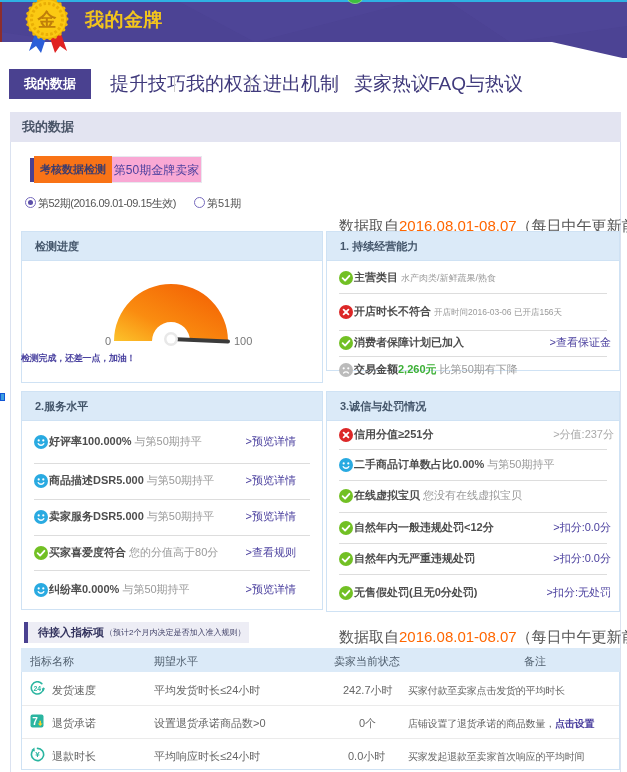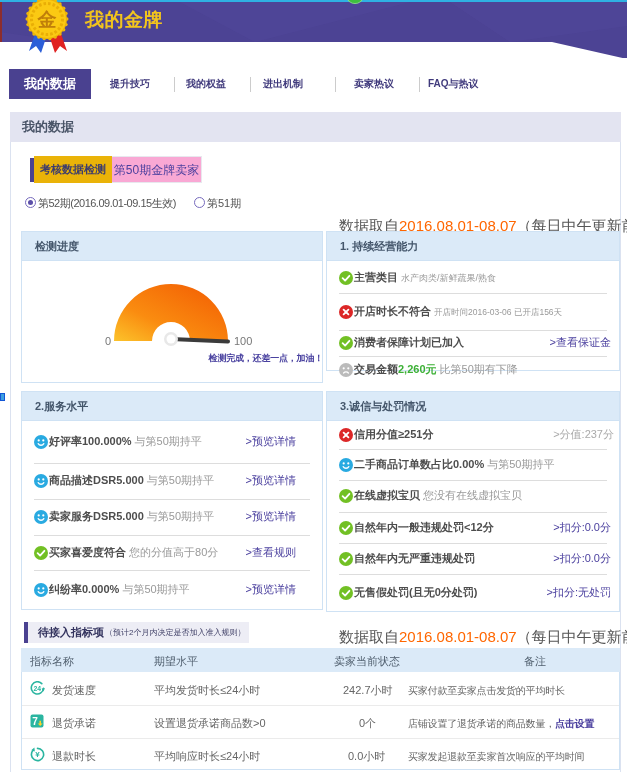--- a/index.html
+++ b/index.html
@@ -6,26 +6,26 @@
 html,body { width:627px; height:772px; background:#fff; font-family:"Liberation Sans",sans-serif; overflow:hidden; position:relative; }
 .abs { position:absolute; }
 #topline { left:0; top:0; width:627px; height:3px; background:#2fb1e3; }
 #redge { left:0; top:2px; width:2px; height:40px; background:#8c2d2d; }
 #hdr { left:0; top:2px; width:627px; height:56px; }
 #hdr-title { left:85px; top:7px; font-size:19px; font-weight:bold; color:#f2c41d; letter-spacing:0.5px; }
 #greendot { left:347px; top:-9px; width:16px; height:13px; border-radius:50%; background:#3ec03e; border:1px solid #88d888; }
 #medal { left:23px; top:0px; }
 #tabs { left:0; top:69px; width:627px; height:30px; }
 .tab-active { left:9px; top:0; width:82px; height:30px; background:#4a4190; color:#fff; font-size:13px; font-weight:bold; text-align:center; line-height:30px; }
-.tab { top:0; height:30px; line-height:30px; font-size:10px; font-weight:bold; color:#403a7c; }
+.tab { top:0; height:30px; line-height:30px; font-size:19px; font-weight:normal; color:#403a7c; }
 .tsep { top:8px; width:1px; height:15px; background:#ccc; }
 #panel { left:10px; top:112px; width:611px; height:660px; background:#fff; border-left:1px solid #dbe2f0; border-right:1px solid #dbe2f0; }
 #panel-head { left:10px; top:112px; width:611px; height:30px; background:#e3e4f1; font-size:13px; font-weight:bold; color:#4a5568; line-height:30px; padding-left:12px; }
 #stbar { left:30px; top:158px; width:4px; height:24px; background:#4a4190; }
-#stbox { left:34px; top:156px; width:78px; height:27px; background:#eab308; text-align:center; line-height:27px; font-size:11px; font-weight:bold; color:#3c3c6e; }
+#stbox { left:34px; top:156px; width:78px; height:27px; background:#f97316; text-align:center; line-height:27px; font-size:11px; font-weight:bold; color:#3c3c6e; }
 #stlink { left:112px; top:156px; width:90px; height:27px; line-height:27px; text-align:center; font-size:12px; color:#4a3f9e; border:1px solid #e8e8ee; border-left:none; background:#f9a8d4; }
 .radio { width:11px; height:11px; border:1px solid #776bbd; border-radius:50%; background:#fff; }
 .radio .dot { position:absolute; left:2px; top:2px; width:5px; height:5px; border-radius:50%; background:#5b4fa8; }
 #r1 { left:25px; top:197px; }
 #r1t { left:38px; top:196px; font-size:11px; letter-spacing:-0.5px; color:#555; }
 #r2 { left:194px; top:197px; }
 #r2t { left:207px; top:196px; font-size:11px; color:#555; }
 .dsrc { font-size:15px; color:#555; white-space:nowrap; }
 .dsrc em { font-style:normal; color:#f60; }
 #dsrc1 { left:339px; top:217px; }
@@ -37,21 +37,21 @@
 #c3 { left:21px; top:391px; width:302px; height:219px; }
 #c4 { left:326px; top:391px; width:294px; height:221px; }
 .row { position:absolute; left:0; width:100%; }
 .row .ic { position:absolute; left:12px; top:50%; margin-top:-7px; }
 .row .lb { position:absolute; left:27px; top:50%; margin-top:-8px; font-size:11px; font-weight:bold; color:#4d4d4d; white-space:nowrap; }
 .row .lb span.g { font-weight:normal; color:#999; }
 .row .lnk { position:absolute; right:8px; top:50%; margin-top:-8px; font-size:11px; color:#4a3f9e; }
 #c3 .lnk { right:26px; }
 .row .lnkg { position:absolute; right:5px; top:50%; margin-top:-8px; font-size:11px; color:#aaa; }
 .rsep { position:absolute; left:12px; right:12px; height:0; border-top:1px solid #ddd; }
-#gauge-cap { left:21px; top:352px; width:302px; text-align:right; font-size:9px; letter-spacing:-0.2px; color:#4a42a0; font-weight:bold; }
+#gauge-cap { left:21px; top:352px; width:302px; text-align:left; font-size:9px; letter-spacing:-0.2px; color:#4a42a0; font-weight:bold; }
 #btbar { left:24px; top:622px; width:4px; height:21px; background:#4a4190; }
 #btbox { left:28px; top:622px; width:221px; height:21px; background:#ededf5; }
 #bttitle { left:38px; top:625px; font-size:11px; font-weight:bold; color:#33335e; }
 #btsub { left:105px; top:627px; font-size:8px; color:#44446a; }
 #tbl { left:21px; top:648px; width:599px; height:122px; border:1px solid #cfe2f4; }
 #tblhead { left:21px; top:648px; width:599px; height:24px; background:#dbeaf8; }
 .th { position:absolute; top:654px; font-size:11px; color:#51606f; }
 .trow-sep { left:22px; width:597px; height:0; border-top:1px solid #ebebeb; }
 .td { position:absolute; font-size:11px; color:#666; white-space:nowrap; }
 #bluesq { left:0; top:393px; width:5px; height:8px; background:#3d9fe0; border:1px solid #1256d6; }

